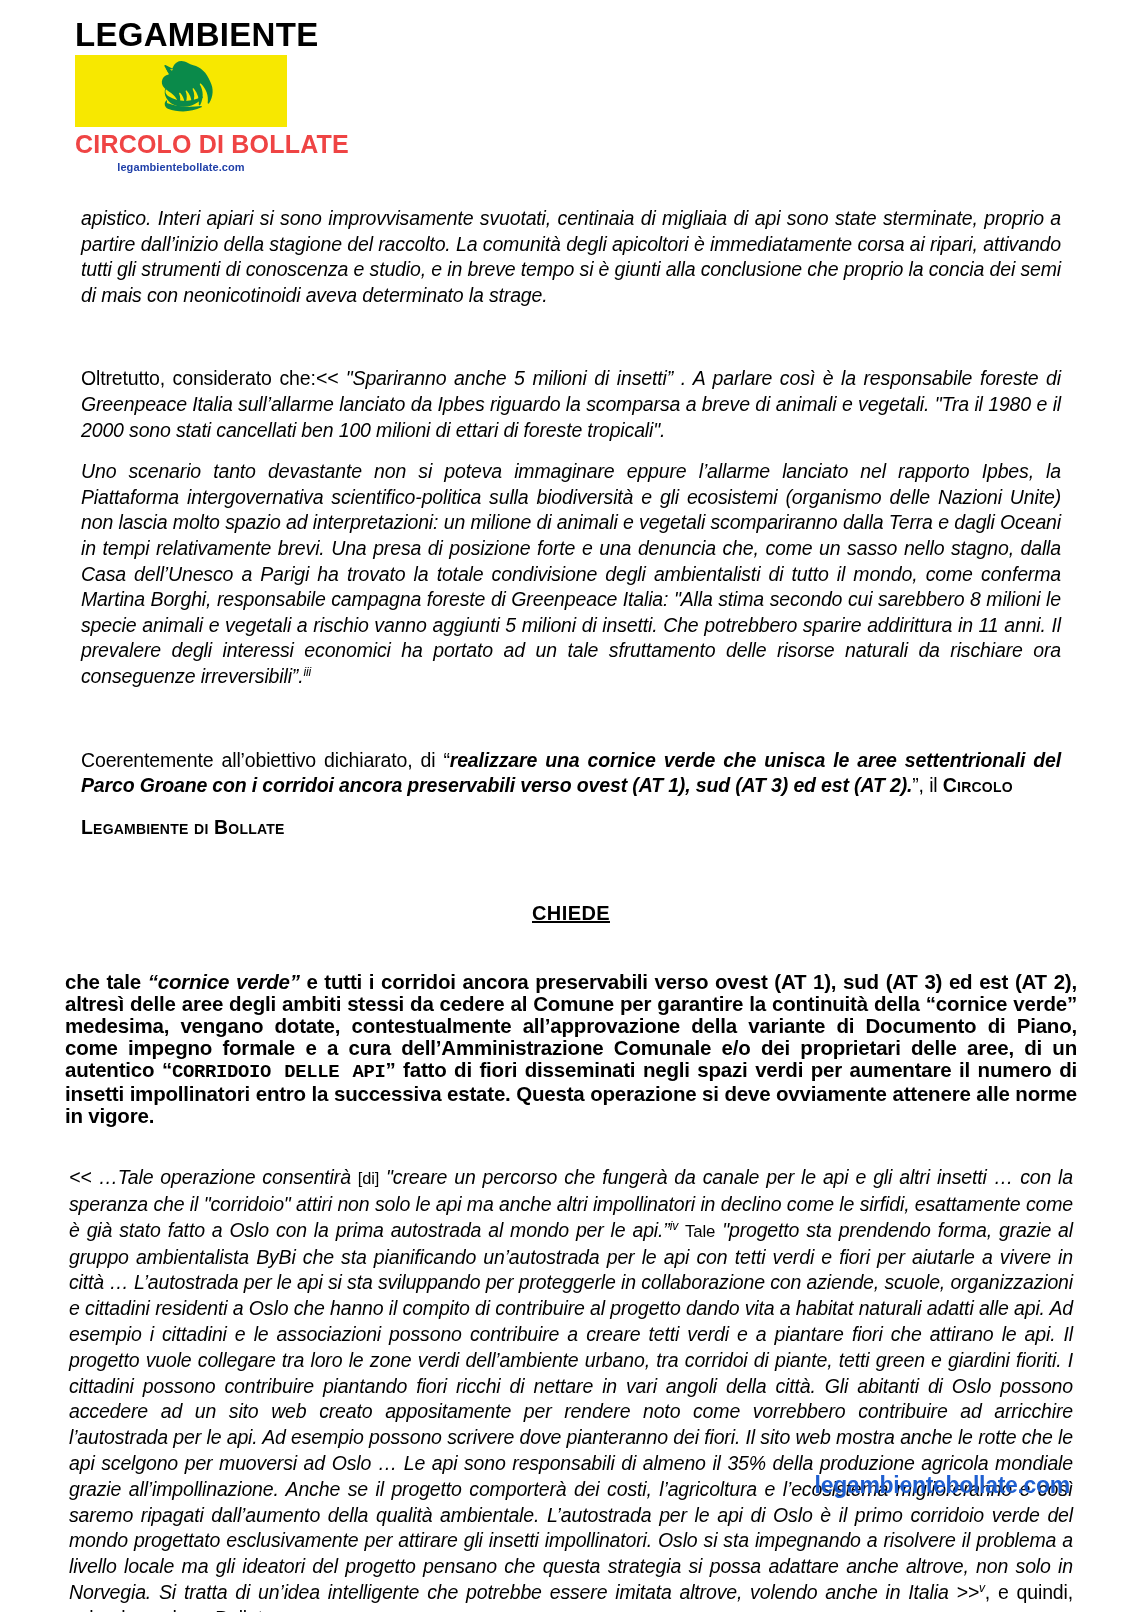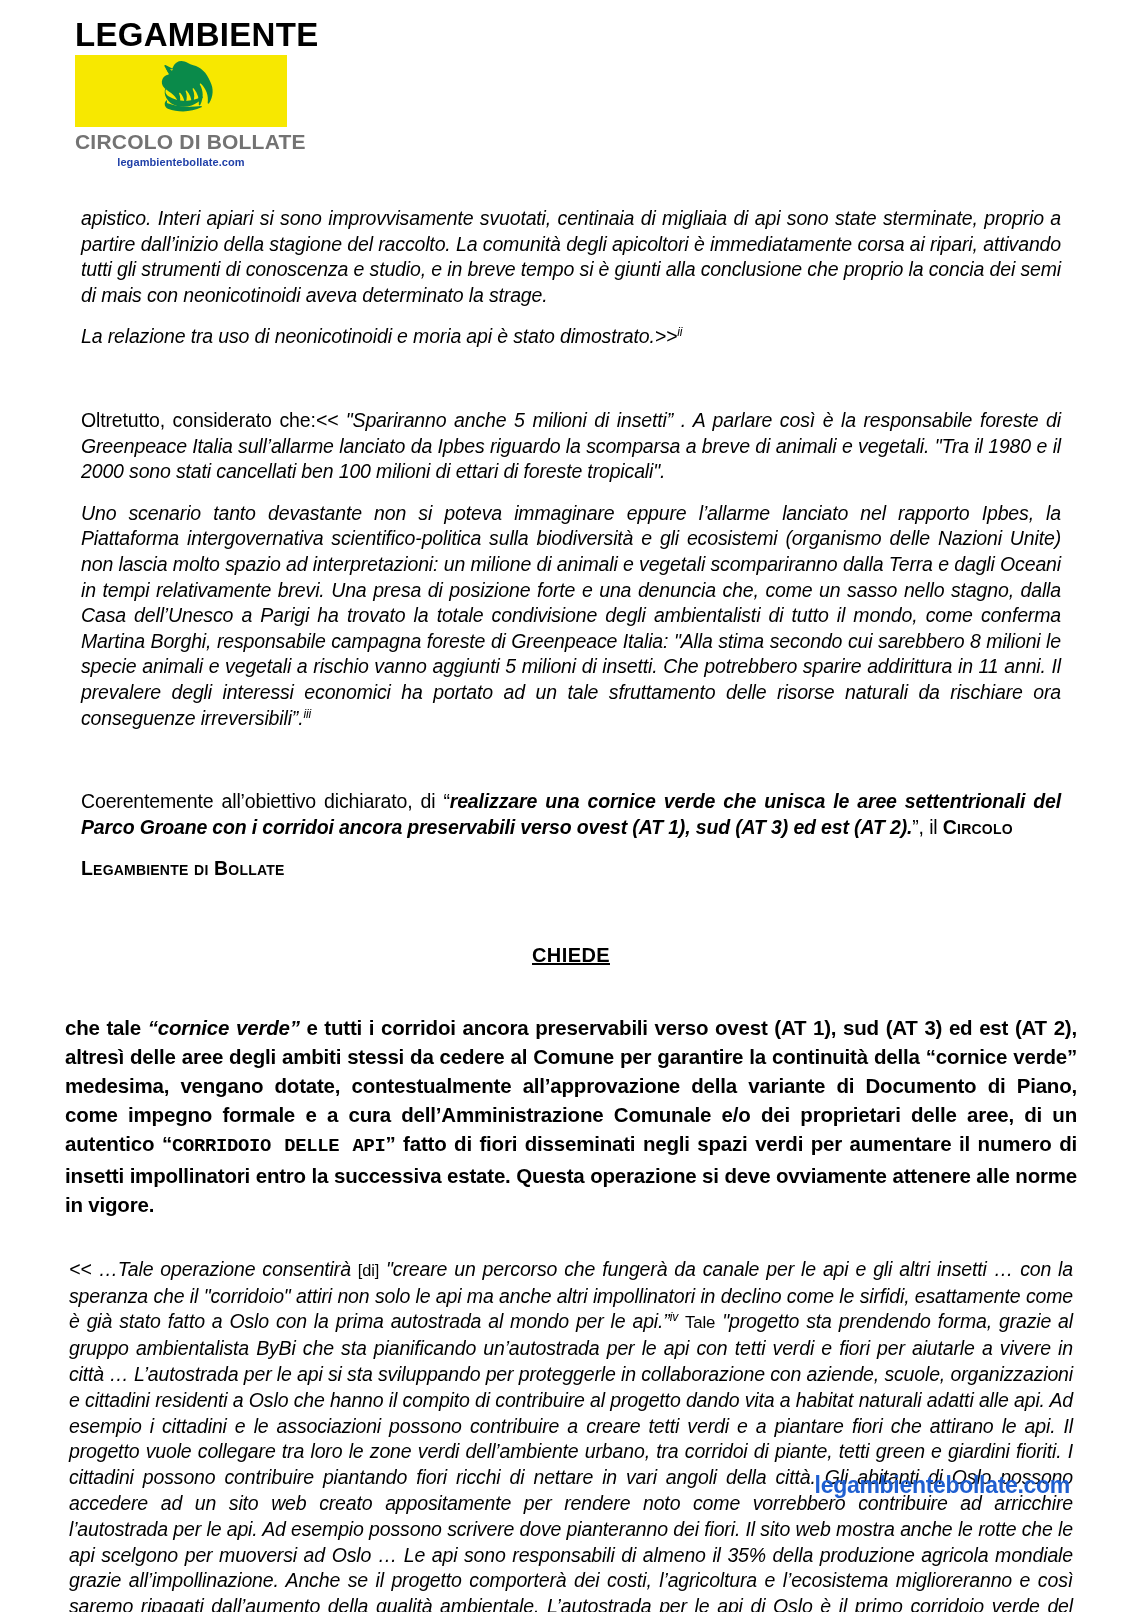--- a/index.html
+++ b/index.html
@@ -50,23 +50,23 @@
   }
   .logo-swan {
     position: absolute;
     left: 50%;
     top: 50%;
     transform: translate(-50%, -50%);
   }
   .logo-sub {
     font-family: "Liberation Sans", sans-serif;
     font-weight: bold;
-    font-size: 21px;
+    font-size: 25px;
     text-align: left;
-    color: #737373;
+    color: #ef4444;
     margin-top: 3px;
     letter-spacing: 0.2px;
     white-space: nowrap;
   }
   .logo-url {
     font-family: "Liberation Sans", sans-serif;
     font-weight: bold;
     font-size: 11px;
     text-align: center;
     color: #1f3fa8;
@@ -128,21 +128,21 @@
     text-decoration: underline;
     letter-spacing: 0.4px;
     font-family: "Liberation Sans", sans-serif;
   }
 
   p.bold-para {
     margin: 0;
     text-align: justify;
     font-weight: bold;
     font-size: 20.5px;
-    line-height: 29px;
+    line-height: 22px;
     font-family: "Liberation Sans", sans-serif;
     letter-spacing: -0.2px;
   }
 
   p.italic-para {
     margin: 4px;
     text-align: justify;
     font-style: italic;
     font-size: 19.5px;
     line-height: 25.8px;
@@ -180,21 +180,20 @@
         </svg>
       </span>
     </div>
     <div class="logo-sub">CIRCOLO DI BOLLATE</div>
     <div class="logo-url">legambientebollate.com</div>
   </div>
 
   <div class="content">
 
     <p class="para"><span class="it">apistico. Interi apiari si sono improvvisamente svuotati, centinaia di migliaia di api sono state sterminate, proprio a partire dall’inizio della stagione del raccolto. La comunità degli apicoltori è immediatamente corsa ai ripari, attivando tutti gli strumenti di conoscenza e studio, e in breve tempo si è giunti alla conclusione che proprio la concia dei semi di mais con neonicotinoidi aveva determinato la strage.</span></p>
-    <p class="para"><span class="it">La relazione tra uso di neonicotinoidi e moria api è stato dimostrato.&gt;&gt;</span><sup class="fn">ii</sup></p>
 
     <div class="gap-md"></div>
 
     <p class="para"><span class="up">Oltretutto, considerato che:</span><span class="it">&lt;&lt;</span> <span class="it">"Spariranno anche 5 milioni di insetti” . A parlare così è la responsabile foreste di Greenpeace Italia sull’allarme lanciato da Ipbes riguardo la scomparsa a breve di animali e vegetali. "Tra il 1980 e il 2000 sono stati cancellati ben 100 milioni di ettari di foreste tropicali".</span></p>
     <p class="para"><span class="it">Uno scenario tanto devastante non si poteva immaginare eppure l’allarme lanciato nel rapporto Ipbes, la Piattaforma intergovernativa scientifico-politica sulla biodiversità e gli ecosistemi (organismo delle Nazioni Unite) non lascia molto spazio ad interpretazioni: un milione di animali e vegetali scompariranno dalla Terra e dagli Oceani in tempi relativamente brevi. Una presa di posizione forte e una denuncia che, come un sasso nello stagno, dalla Casa dell’Unesco a Parigi ha trovato la totale condivisione degli ambientalisti di tutto il mondo, come conferma Martina Borghi, responsabile campagna foreste di Greenpeace Italia: "Alla stima secondo cui sarebbero 8 milioni le specie animali e vegetali a rischio vanno aggiunti 5 milioni di insetti. Che potrebbero sparire addirittura in 11 anni. Il prevalere degli interessi economici ha portato ad un tale sfruttamento delle risorse naturali da rischiare ora conseguenze irreversibili”.</span><sup class="fn">iii</sup></p>
 
     <div class="gap-md"></div>
 
     <p class="para"><span class="up">Coerentemente all’obiettivo dichiarato, di “</span><span class="bi">realizzare una cornice verde che unisca le aree settentrionali del Parco Groane con i corridoi ancora preservabili verso ovest (AT 1), sud (AT 3) ed est (AT 2).</span><span class="up">”, il </span><span class="small-caps">Circolo</span></p>
     <p class="para"><span class="small-caps">Legambiente di Bollate</span></p>

